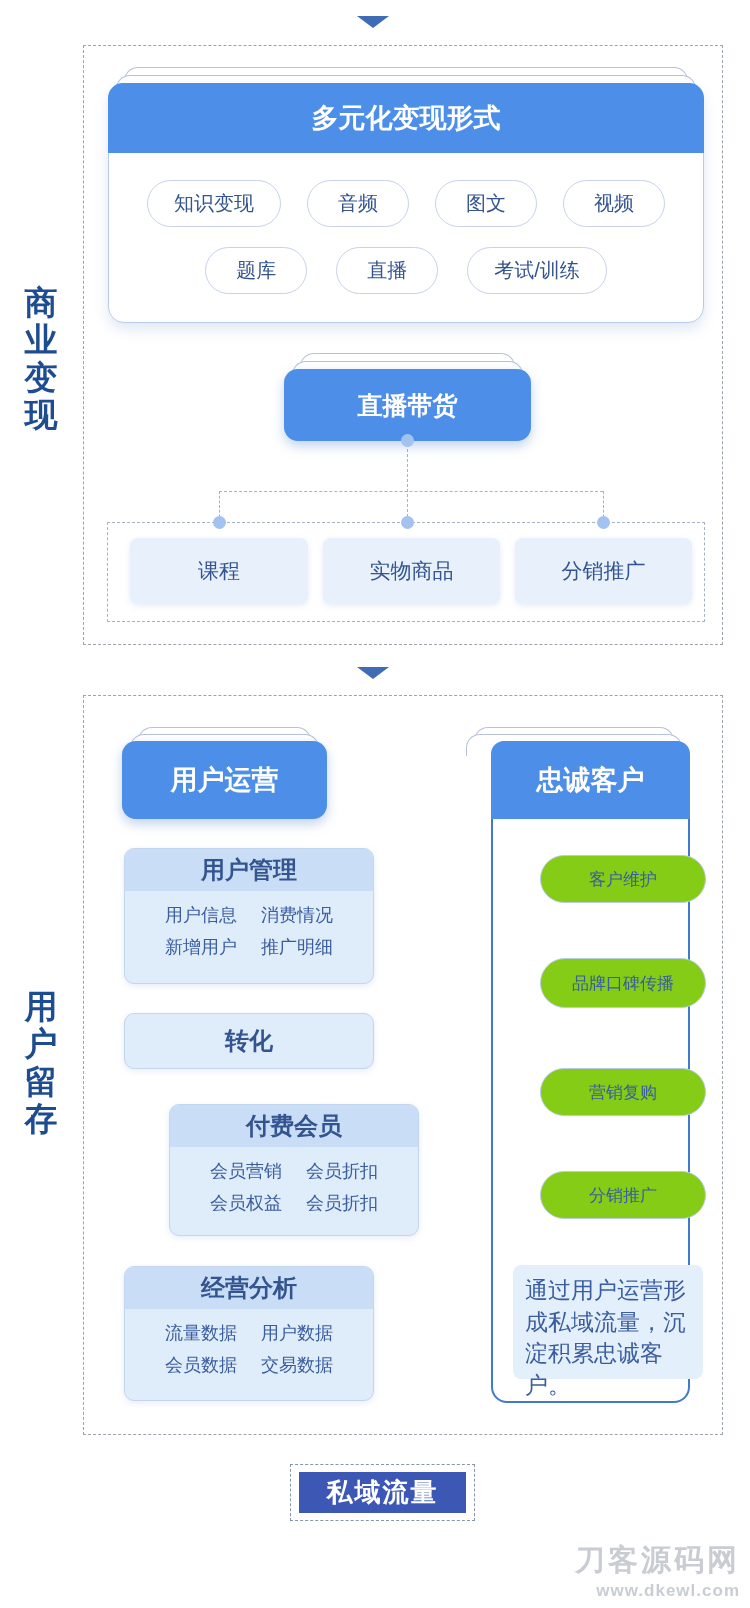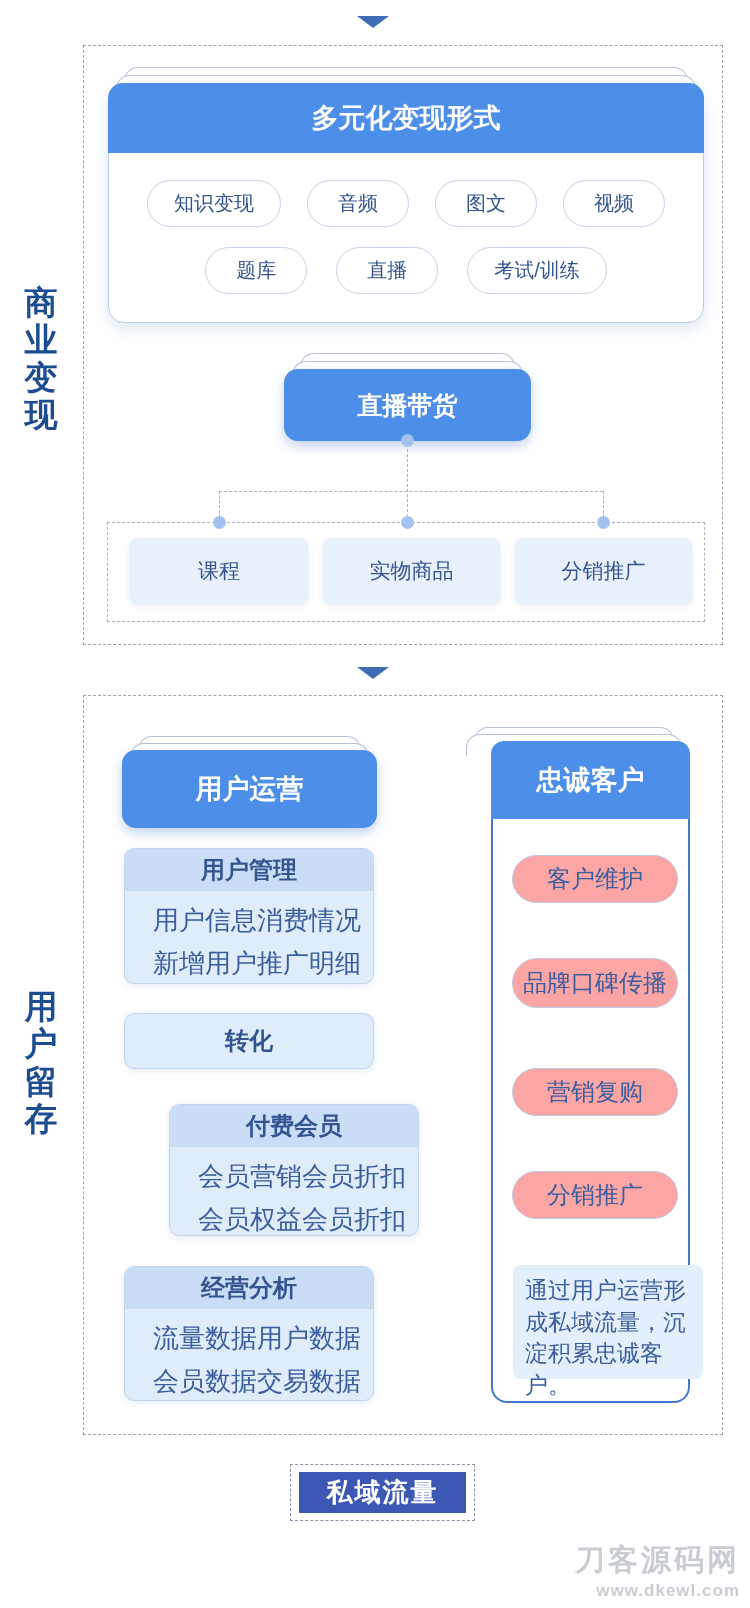--- a/index.html
+++ b/index.html
@@ -55,33 +55,33 @@
   .dot { position:absolute; width:13px; height:13px; border-radius:50%; background:#A3C2F0; z-index:3; }
   .innerbox { position:absolute; border:1px dashed #A7B2C2; }
 
   
   .subcard { position:absolute; left:40px; width:250px; background:#DFECFA;
              border:1px solid #C3D6EE; border-radius:10px; overflow:hidden;
              box-shadow:0 2px 6px rgba(120,150,200,.18); }
   .subcard .shd { height:42px; background:#C9DEF6; display:flex; align-items:center; justify-content:center;
                   color:#33548F; font-size:24px; font-weight:600; }
   .subcard .grid { display:grid; grid-template-columns:1fr 1fr; row-gap:8px; padding:12px 28px 0 28px;
-                   color:#3A5D9E; font-size:26px; }
+                   color:#3A5D9E; font-size:18px; }
   .subcard .grid span { text-align:center; white-space:nowrap; }
   .single { display:flex; align-items:center; justify-content:center;
             color:#33548F; font-size:24px; font-weight:600; }
 
   
   .loyalcard { position:absolute; left:0; right:0; top:14px; height:662px; z-index:2;
                background:#ffffff; border:2px solid #4379CC; border-radius:16px;margin-left:33px; }
   .loyalcard .hd { height:78px; background:#4D8EE8; border-radius:13px 13px 0 0; margin:-2px -2px 0 -2px;
                    display:flex; align-items:center; justify-content:center;
                    color:#fff; font-size:27px; font-weight:bold; }
-  .rpill { position:absolute; left:19px; width:166px; height:48px; border:1px solid #BCCBE4; border-radius:26px;
-           color:#3A5D9E; font-size:24px; display:flex; align-items:center; justify-content:center; background:#fca5a5; }
+  .rpill { position:absolute; left:47px; width:166px; height:48px; border:1px solid #BCCBE4; border-radius:26px;
+           color:#3A5D9E; font-size:17px; display:flex; align-items:center; justify-content:center; background:#84cc16; }
   .note { position:absolute; left:20px; width:190px; height:114px; background:#E4EFFC; border-radius:8px;
           color:#3A5D9E; font-size:23px; line-height:1.37; padding:10px 12px; }
 
   
   .footwrap { position:absolute; left:290px; top:1464px; width:185px; height:57px;
               border:1px dashed #8A94A8; }
   .footbtn { position:absolute; left:8px; top:7px; width:167px; height:41px; background:#3D57B4;
              color:#fff; font-size:26px; font-weight:bold; letter-spacing:2px;
              display:flex; align-items:center; justify-content:center; }
 
@@ -140,21 +140,21 @@
     <div class="leaf" style="left:239px; top:492px; width:177px;">实物商品</div>
     <div class="leaf" style="left:431px; top:492px; width:177px;">分销推广</div>
   </div>
 
   <div class="tri" style="left:357px; top:667px;"></div>
 
   <div class="vlabel" style="top:988px;">用户留存</div>
 
   <div class="panel" style="top:695px; height:740px;">
 
-    <div class="stackwrap" style="left:38px; top:40px; width:255px; height:92px;">
+    <div class="stackwrap" style="left:38px; top:31px; width:205px; height:92px;">
       <div class="stack-edge e1" style="top:0; height:22px;"></div>
       <div class="stack-edge e2" style="top:7px; height:22px;"></div>
       <div class="bluecard" style="top:14px; height:78px; font-size:27px;">用户运营</div>
     </div>
 
     <div class="subcard" style="top:152px; height:136px;">
       <div class="shd">用户管理</div>
       <div class="grid">
         <span>用户信息</span>
         <span>消费情况</span>

